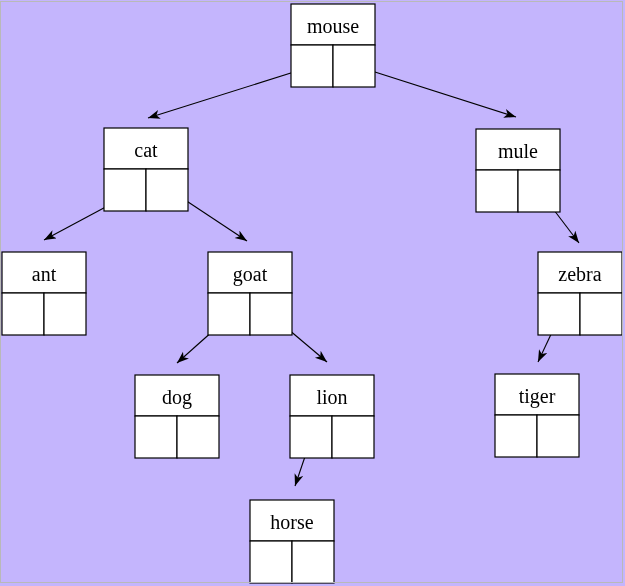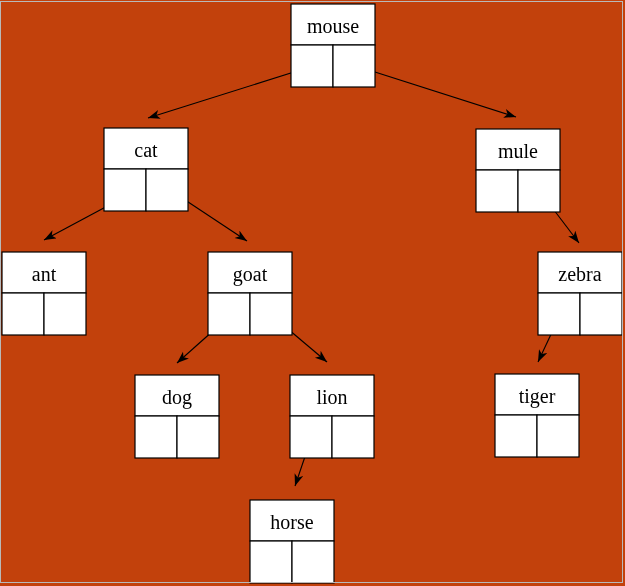--- a/index.html
+++ b/index.html
@@ -8,21 +8,21 @@
     background: #ffffff;
     width: 625px;
     height: 586px;
     overflow: hidden;
     font-family: "Liberation Serif", "DejaVu Serif", serif;
   }
   .canvas-wrap {
     position: relative;
     width: 625px;
     height: 586px;
-    background: #c2410c;
+    background: #c4b5fd;
     text-align: right;
   }
   .frame {
     position: absolute;
     left: 0px;
     top: 1px;
     width: 621px;
     height: 580px;
     border: 1px solid #b9b9b9;
     pointer-events: none;

